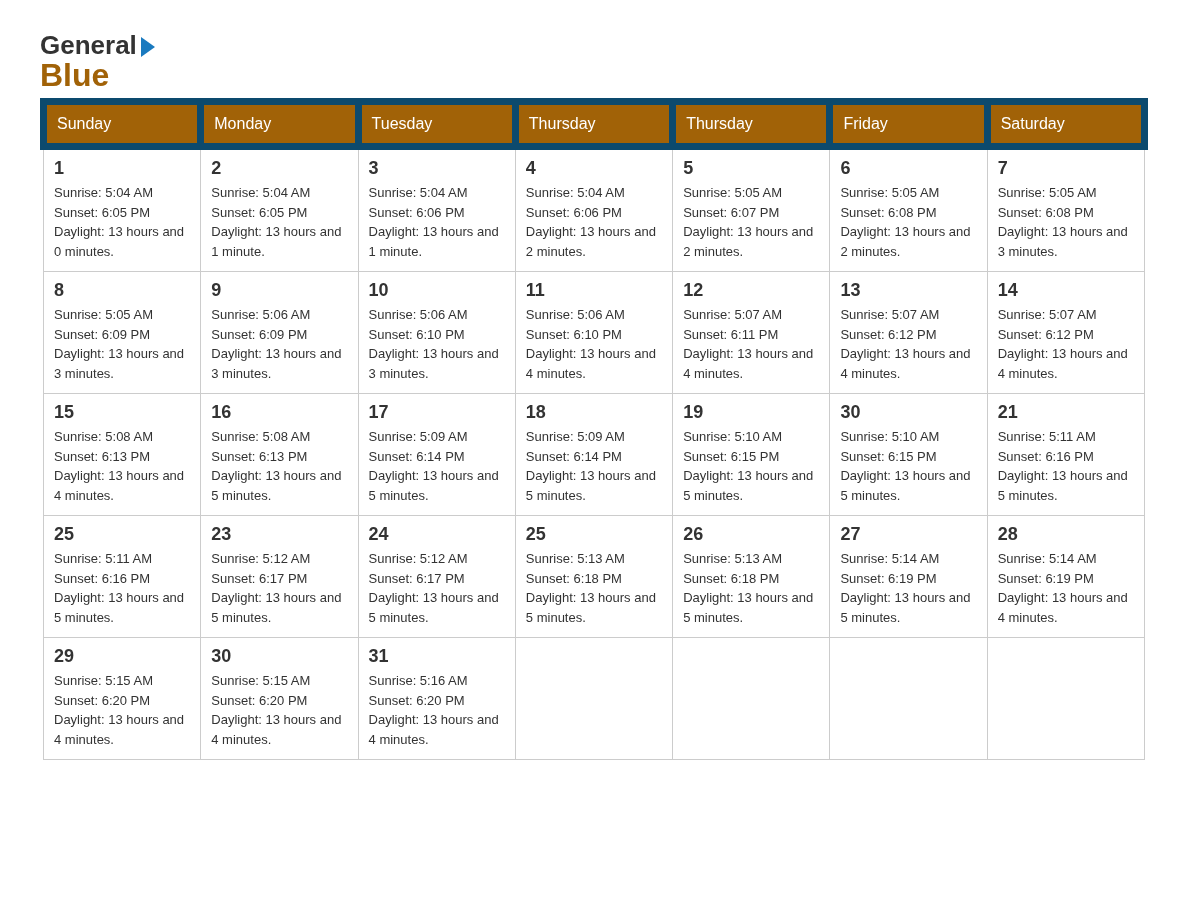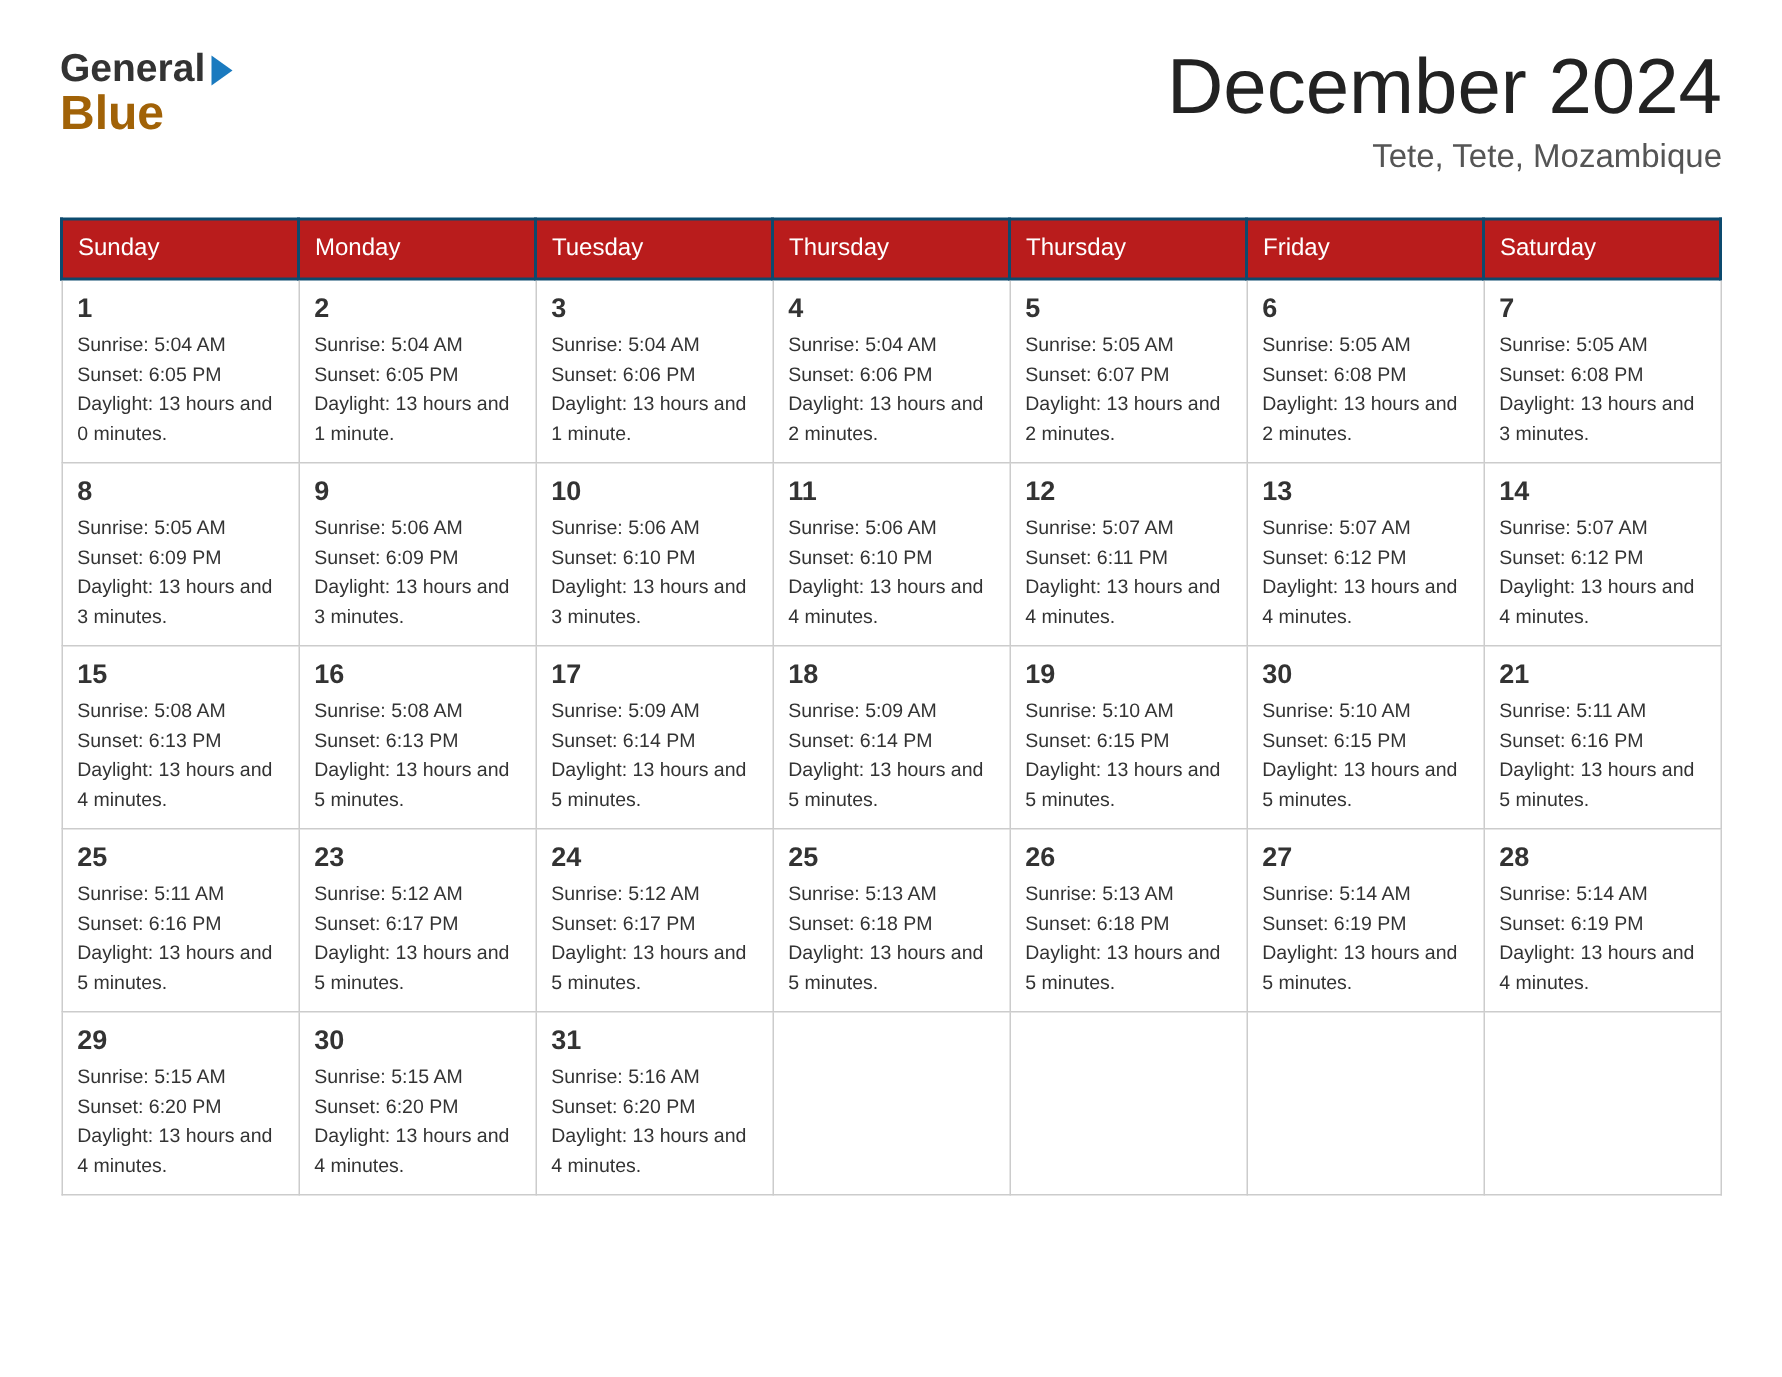--- a/index.html
+++ b/index.html
@@ -7,21 +7,21 @@
       font-family: Arial, sans-serif;
       background: #fff;
       padding: 30px 40px;
       width: 1188px;
       min-height: 918px;
     }
     .header {
       display: flex;
       justify-content: space-between;
       align-items: flex-start;
-      margin-bottom: 28px;
+      margin-bottom: 4px;
     }
     .logo {
       display: flex;
       flex-direction: column;
       align-items: flex-start;
     }
     .logo-top {
       display: flex;
       align-items: center;
     }
@@ -58,27 +58,27 @@
       font-size: 22px;
       color: #555;
       margin-top: 4px;
     }
     table {
       width: 100%;
       border-collapse: collapse;
       table-layout: fixed;
     }
     thead tr th {
-      background-color: #b91c1c;
+      background-color: #a16207;
       color: #fff;
       font-size: 16px;
       font-weight: normal;
       padding: 10px 10px;
       text-align: left;
-      border: 2px solid #0c4a6e;
+      border: 7px solid #0c4a6e;
     }
     tbody tr td {
       vertical-align: top;
       padding: 8px 10px 10px 10px;
       border: 1px solid #ccc;
       font-size: 13px;
       color: #333;
       height: 110px;
     }
     tbody tr td .day-num {
@@ -103,24 +103,20 @@
 </head>
 <body>
 
 <div class="header">
   <div class="logo">
     <div class="logo-top">
       <span class="logo-general">General</span>
       <div class="logo-arrow"></div>
     </div>
     <span class="logo-line2">Blue</span>
-  </div>
-  <div class="title-section">
-    <div class="month-title">December 2024</div>
-    <div class="location-title">Tete, Tete, Mozambique</div>
   </div>
 </div>
 
 <table>
   <thead>
     <tr>
     <th>Sunday</th>
         <th>Monday</th>
         <th>Tuesday</th>
         <th>Thursday</th>

